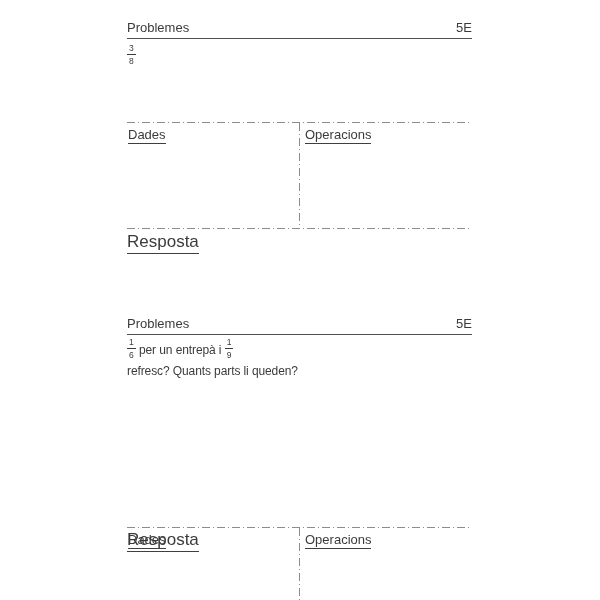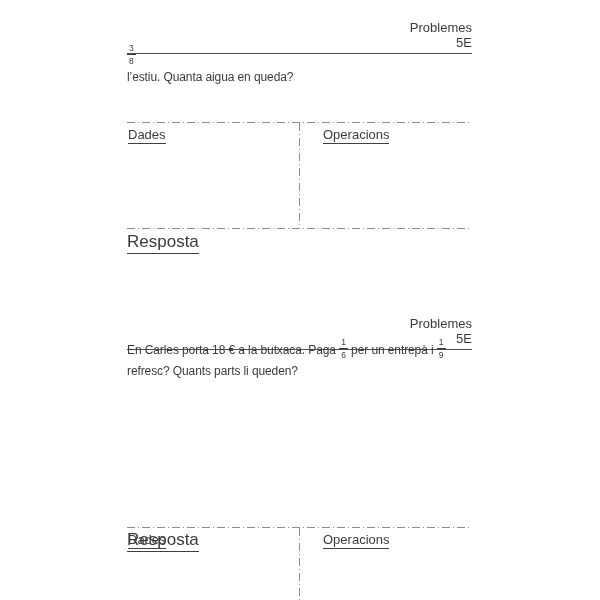--- a/index.html
+++ b/index.html
@@ -27,21 +27,20 @@
   }
   
   .hdr {
     display: flex;
     justify-content: space-between;
     align-items: flex-end;
     font-size: 13px;
     line-height: 15px;
     padding-bottom: 3px;
     border-bottom: 1.2px solid #4f4f4f;
-    flex-direction: column;
   }
   
   .stmt {
     font-size: 12px;
     line-height: 22px;
     letter-spacing: -0.1px;
     white-space: nowrap;
   }
   .stmt-line { height: 22px; }
   
@@ -87,41 +86,40 @@
     background: repeating-linear-gradient(180deg,
       #8c8c8c 0 8px, transparent 8px 11px,
       #8c8c8c 11px 12px, transparent 12px 15px);
   }
   .cell-label {
     position: absolute;
     top: 5px;
     font-size: 13px;
   }
   .cell-label.left { left: 1px; }
-  .cell-label.right { left: 196px; }
+  .cell-label.right { left: 178px; }
   .lbl {
     display: inline-block;
     border-bottom: 1px solid #3f3f3f;
     padding-bottom: 1px;
   }
   .resp { font-size: 17px; }
 </style>
 </head>
 <body>
 
 <div class="sheet">
 
   <div class="block hdr" style="top:20px">
     <span>Problemes</span>
     <span>5E</span>
   </div>
 
   <div class="block stmt" style="top:44px">
     <div class="stmt-line"><span class="frac"><span class="fnum">3</span><span class="fden">8</span></span></div>
-    <div class="stmt-line"><span>l’estiu. Quanta aigua en queda?</span></div>
   </div>
 
   <div class="block wt" style="top:122px">
     <div class="dash-h top"></div>
     <div class="dash-v"></div>
     <div class="cell-label left">
       <span class="lbl">Dades</span>
     </div>
     <div class="cell-label right">
       <span class="lbl">Operacions</span>
@@ -132,21 +130,21 @@
   <div class="block resp" style="top:232px">
     <span class="lbl">Resposta</span>
   </div>
 
   <div class="block hdr" style="top:316px">
     <span>Problemes</span>
     <span>5E</span>
   </div>
 
   <div class="block stmt" style="top:338px">
-    <div class="stmt-line"><span>En Carles porta 18 € a la butxaca. Paga </span><span class="frac"><span class="fnum">1</span><span class="fden">6</span></span><span> per un entrepà i </span><span class="frac"><span class="fnum">1</span><span class="fden">9</span></span></div>
+    <div class="stmt-line"><span class="frac"><span class="fnum">1</span><span class="fden">6</span></span><span> per un entrepà i </span><span class="frac"><span class="fnum">1</span><span class="fden">9</span></span></div>
     <div class="stmt-line"><span>refresc? Quants parts li queden?</span></div>
   </div>
 
   <div class="block wt" style="top:420px">
     <div class="dash-h top"></div>
     <div class="dash-v"></div>
     <div class="cell-label left">
       <span class="lbl">Dades</span>
     </div>
     <div class="cell-label right">

